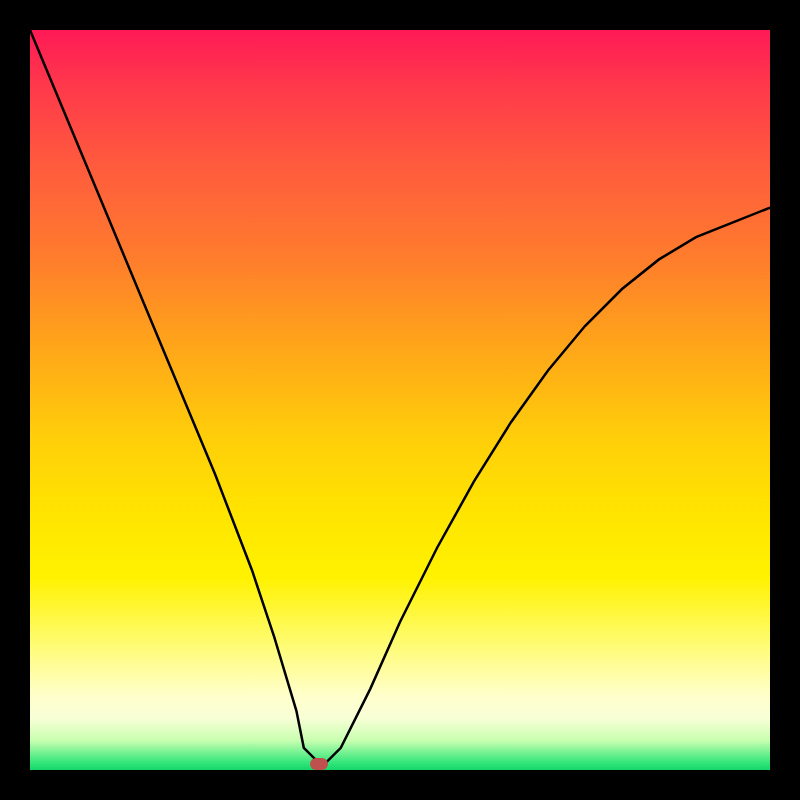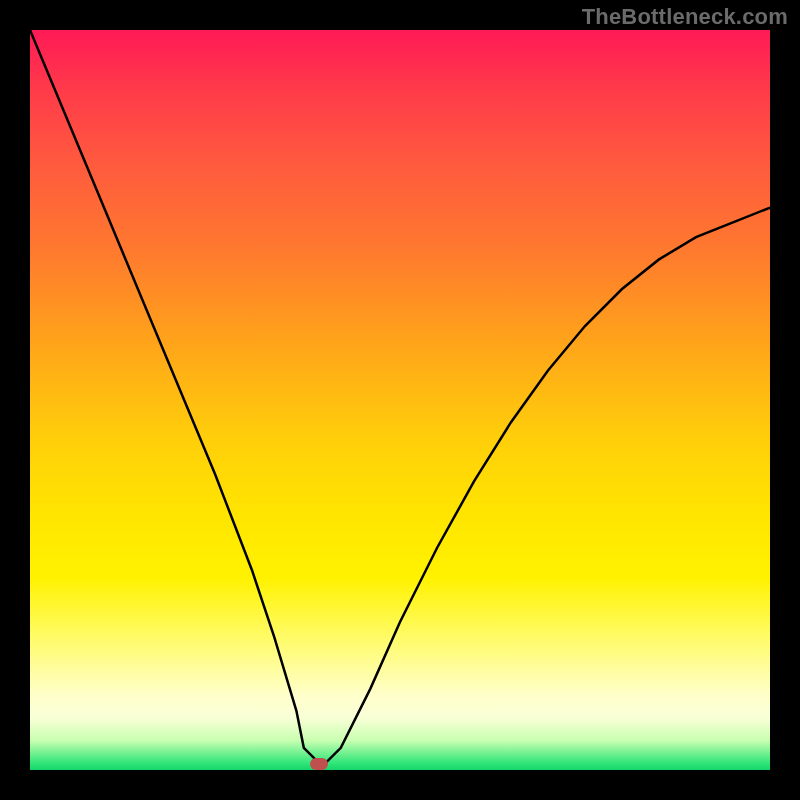--- a/index.html
+++ b/index.html
@@ -76,15 +76,14 @@
   <div class="plot-area">
 
     <svg class="curve" viewBox="0 0 740 740" preserveAspectRatio="none">
       <path id="curve-path" fill="none" stroke-width="2.5" stroke="#000000" d="M0.0 0.0 L37.0 88.8 L74.0 177.6 L111.0 266.4 L148.0 355.2 L185.0 444.0 L222.0 540.2 L244.2 606.8 L266.4 680.8 L273.8 717.8 L288.6 732.6 L296.0 732.6 L310.8 717.8 L340.4 658.6 L370.0 592.0 L407.0 518.0 L444.0 451.4 L481.0 392.2 L518.0 340.4 L555.0 296.0 L592.0 259.0 L629.0 229.4 L666.0 207.2 L703.0 192.4 L740.0 177.6"></path>
     </svg>
 
     <div id="marker" class="marker" style="left: 288.6px; top: 734.08px; background: rgb(192, 80, 77);"></div>
 
   </div>
 
-  <div class="watermark">TheBottleneck.com</div>
 
 </div>
 
 </body></html>

